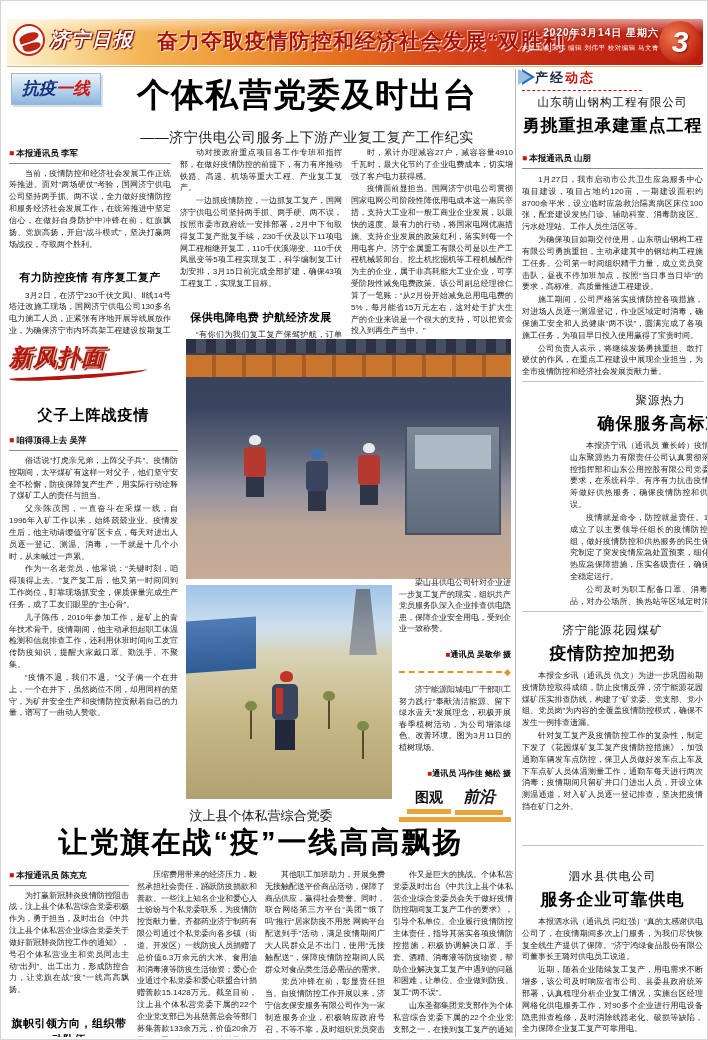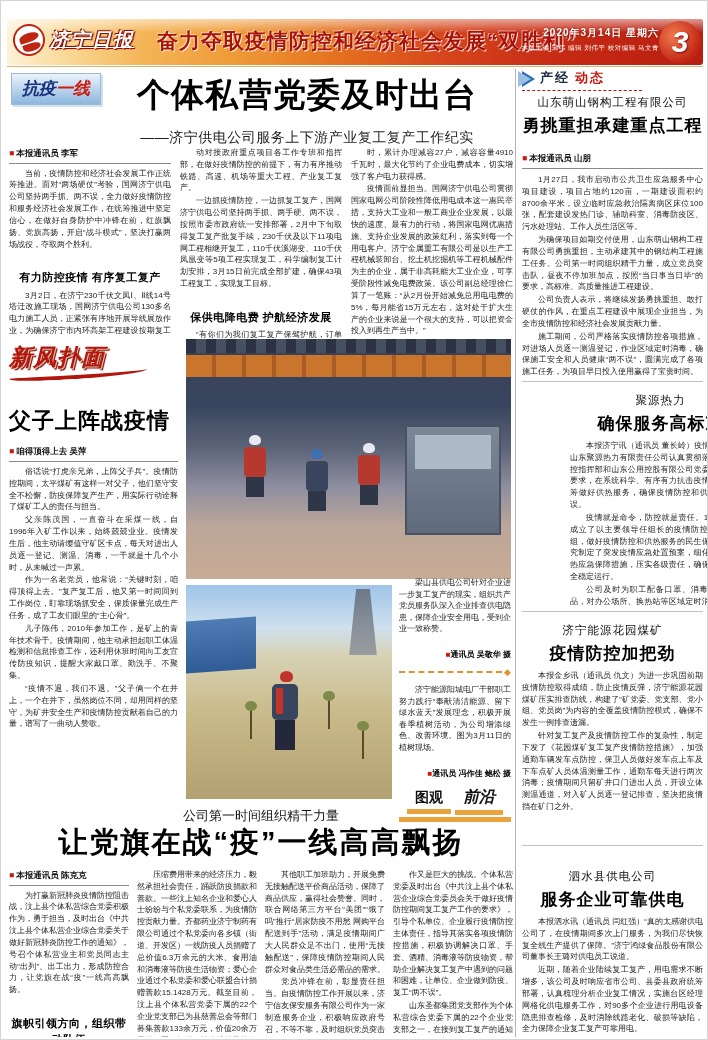--- a/index.html
+++ b/index.html
@@ -28,21 +28,20 @@
     position:absolute; left:4px; top:7px; width:20px; height:9px; background:#c02413;
     border-radius:60% 60% 60% 0; transform:rotate(-18deg); display:block;
   }
   .logo-circle em {
     position:absolute; left:8px; top:17px; width:18px; height:8px; background:#c02413;
     border-radius:0 60% 60% 60%; transform:rotate(-18deg); display:block;
   }
   .logo-name {
     font-size:19px; font-weight:bold; font-style:italic; color:#fff; letter-spacing:2px;
     text-shadow:1px 1px 0 #8d1206, -1px -1px 0 #8d1206, 1px 0 2px #6b0d04;
-    text-decoration:underline;
   }
   .banner-headline {
     position:absolute; left:150px; right:170px; top:8px; text-align:center;
     font-size:21px; font-weight:900; color:#a81208; letter-spacing:1px;
     text-shadow:1px 1px 0 rgba(255,255,255,.8), -1px -1px 0 rgba(255,255,255,.5);
     white-space:nowrap; z-index:2;
   }
   .banner-right { position:absolute; right:44px; top:7px; text-align:right; color:#fff; z-index:2; }
   .banner-date { font-size:10px; font-weight:bold; letter-spacing:1px; text-shadow:0 0 2px #7a0e05; }
   .banner-staff { font-size:6.5px; margin-top:4px; opacity:.95; letter-spacing:.5px; }
@@ -79,21 +78,21 @@
   #main-cols .col { flex:1; overflow:hidden; }
 
   
   #newwind { position:absolute; left:8px; top:341px; width:169px; }
   .nw-badge { position:relative; width:150px; height:48px; }
   .nw-text {
     font-size:23px; font-weight:900; font-style:italic; color:#b3160c; letter-spacing:1px;
     text-shadow:1px 1px 0 #e8b9a2, 2px 2px 1px #7a0d06;
   }
   .nw-swoosh { width:138px; height:10px; border-bottom:4px solid #b3160c; border-radius:0 0 70% 40%; transform:rotate(-3deg); margin-top:-4px; }
-  #fz-title { font-size:22px; font-weight:900; letter-spacing:1px; margin:16px 0 10px; color:#000; }
+  #fz-title { font-size:15px; font-weight:900; letter-spacing:1px; margin:16px 0 10px; color:#000;text-align:center; }
   #fz-body { height:372px; overflow:hidden; }
 
   
   #photo-large {
     position:absolute; left:185px; top:338px; width:325px; height:240px; overflow:hidden;
     background:linear-gradient(180deg,#3a4055 0%,#39455f 28%,#5b6377 45%,#8f8fa0 62%,#bca698 78%,#c8ab96 100%);
   }
   .crane-beam { position:absolute; left:0; top:16px; width:100%; height:22px;
     background:repeating-linear-gradient(90deg,#d97b28 0 26px,#b55f1d 26px 30px); opacity:.9; }
   .roof-truss { position:absolute; left:0; top:0; width:100%; height:14px;
@@ -137,21 +136,21 @@
 
   
   #bottom-kicker { position:absolute; left:8px; top:806px; width:504px; text-align:center; font-size:13px; color:#111; }
   #bottom-title { position:absolute; left:8px; top:822px; width:504px; text-align:center; font-size:29px; font-weight:900; letter-spacing:2px; color:#000; white-space:nowrap; }
   #bottom-cols { position:absolute; left:8px; top:868px; width:504px; height:168px; display:flex; gap:8px; }
   #bottom-cols .col { flex:1; overflow:hidden; }
 
   
   #v-divider { position:absolute; left:514px; top:68px; width:1px; height:968px; background:#b5b5b5; }
   #right-rail { position:absolute; left:521px; top:68px; width:181px; height:968px; }
-  #chanjing-badge { display:flex; align-items:flex-end; gap:5px; border-bottom:1px dashed #c8130b; padding-bottom:3px; width:120px; }
+  #chanjing-badge { display:flex; align-items:flex-start; border-bottom:1px dashed #c8130b; padding-bottom:3px; width:120px; }
   .arrow-icon { width:0; height:0; border-top:8px solid transparent; border-bottom:8px solid transparent; border-left:13px solid #2a6db5; position:relative; }
   .arrow-icon:before { content:""; position:absolute; left:-17px; top:-8px; width:0; height:0;
     border-top:8px solid transparent; border-bottom:8px solid transparent; border-left:13px solid #9cc0e4; }
   #chanjing-badge .t1 { font-size:13px; font-weight:900; color:#1a2a44; letter-spacing:2px; }
   #chanjing-badge .t2 { font-size:13px; font-weight:900; color:#c8130b; letter-spacing:2px; }
   .rail-article { position:absolute; left:0; width:181px; }
   .rail-kicker { text-align:center; font-size:11.5px; color:#111; letter-spacing:1px; }
   .rail-title { text-align:center; font-size:17px; font-weight:900; color:#000; letter-spacing:1px; margin-top:4px; white-space:nowrap; }
   .rail-byline { margin-top:16px; }
   .rail-body { margin-top:5px; overflow:hidden; }
@@ -266,21 +265,21 @@
         <span class="dash"></span>
         <span class="dia">◆</span>
       </div>
     <div class="caption">济宁能源阳城电厂干部职工努力践行“奉献清洁能源、留下绿水蓝天”发展理念，积极开展春季植树活动，为公司增添绿色、改善环境。图为3月11日的植树现场。</div>
     <div class="credit"><span class="sq">■</span><span>通讯员 冯作佳 鲍松 摄</span></div>
     <div id="tuguan-badge">
       <span><span>图观</span> <span class="script">前沿</span></span>
     </div>
   </div>
 
-  <div id="bottom-kicker">公司第一时间组织精干力量</div>
+  <div id="bottom-kicker">汶上县个体私营综合党委</div>
   <div id="bottom-title">让党旗在战“疫”一线高高飘扬</div>
   <div id="bottom-cols">
     <div class="col body-text">
       <div class="byline"><span class="sq">■</span><span>本报通讯员 陈克克</span></div>
       <p>为打赢新冠肺炎疫情防控阻击战，汶上县个体私营综合党委积极作为，勇于担当，及时出台《中共汶上县个体私营企业综合党委关于做好新冠肺炎防控工作的通知》，号召个体私营业主和党员同志主动“出列”、出工出力，形成防控合力，让党旗在战“疫”一线高高飘扬。</p>
       <div class="subhead">旗帜引领方向，组织带动队伍</div>
 
     </div>
     <div class="col body-text">
       <p>压缩费用带来的经济压力，毅然承担社会责任，踊跃防疫捐款和善款。一些汶上知名企业和爱心人士纷纷与个私党委联系，为疫情防控贡献力量。齐都药业济宁制药有限公司通过个私党委向各乡镇（街道、开发区）一线防疫人员捐赠了总价值6.3万余元的大米、食用油和消毒液等防疫生活物资；爱心企业通过个私党委和爱心联盟合计捐赠善款15.1428万元。截至目前，汶上县个体私营党委下属的22个企业党支部已为县慈善总会等部门募集善款133余万元，价值20余万元的口罩、酒精、消毒液等防控物资。</p>
@@ -305,22 +304,22 @@
         <span class="t2">动态</span>
     </div>
 
     <div class="rail-article" style="top:26px;">
       <div class="rail-kicker">山东萌山钢构工程有限公司</div>
       <div class="rail-title">勇挑重担承建重点工程</div>
       <div class="byline rail-byline"><span class="sq">■</span><span>本报通讯员 山朋</span></div>
       <div class="rail-body body-text" style="height:208px;">
         <p>1月27日，我市启动市公共卫生应急服务中心项目建设，项目占地约120亩，一期建设面积约8700余平米，设立临时应急救治隔离病区床位100张，配套建设发热门诊、辅助科室、消毒防疫区、污水处理站、工作人员生活区等。</p>
         <p>为确保项目如期交付使用，山东萌山钢构工程有限公司勇挑重担，主动承建其中的钢结构工程施工任务。公司第一时间组织精干力量，成立党员突击队，昼夜不停加班加点，按照“当日事当日毕”的要求，高标准、高质量推进工程建设。</p>
+        <p>施工期间，公司严格落实疫情防控各项措施，对进场人员逐一测温登记，作业区域定时消毒，确保施工安全和人员健康“两不误”，圆满完成了各项施工任务，为项目早日投入使用赢得了宝贵时间。</p>
         <p>公司负责人表示，将继续发扬勇挑重担、敢打硬仗的作风，在重点工程建设中展现企业担当，为全市疫情防控和经济社会发展贡献力量。</p>
-        <p>施工期间，公司严格落实疫情防控各项措施，对进场人员逐一测温登记，作业区域定时消毒，确保施工安全和人员健康“两不误”，圆满完成了各项施工任务，为项目早日投入使用赢得了宝贵时间。</p>
       </div>
     </div>
     <div class="rail-rule" style="top:312px;"></div>
 
     <div class="rail-article" style="top:324px;margin-left:48px;">
       <div class="rail-kicker">聚源热力</div>
       <div class="rail-title">确保服务高标准</div>
       <div class="rail-body body-text" style="height:166px;">
         <p>本报济宁讯（通讯员 董长岭）疫情发生以后，山东聚源热力有限责任公司认真贯彻落实济宁市防控指挥部和山东公用控股有限公司党委部署的各项要求，在系统科学、有序有力抗击疫情的同时，统筹做好供热服务，确保疫情防控和供热服务两不误。</p>
         <p>疫情就是命令，防控就是责任。1月26日公司成立了以主要领导任组长的疫情防控工作领导小组，做好疫情防控和供热服务的民生保障工作。研究制定了突发疫情应急处置预案，细化疫情期间供热应急保障措施，压实各级责任，确保供热系统安全稳定运行。</p>

